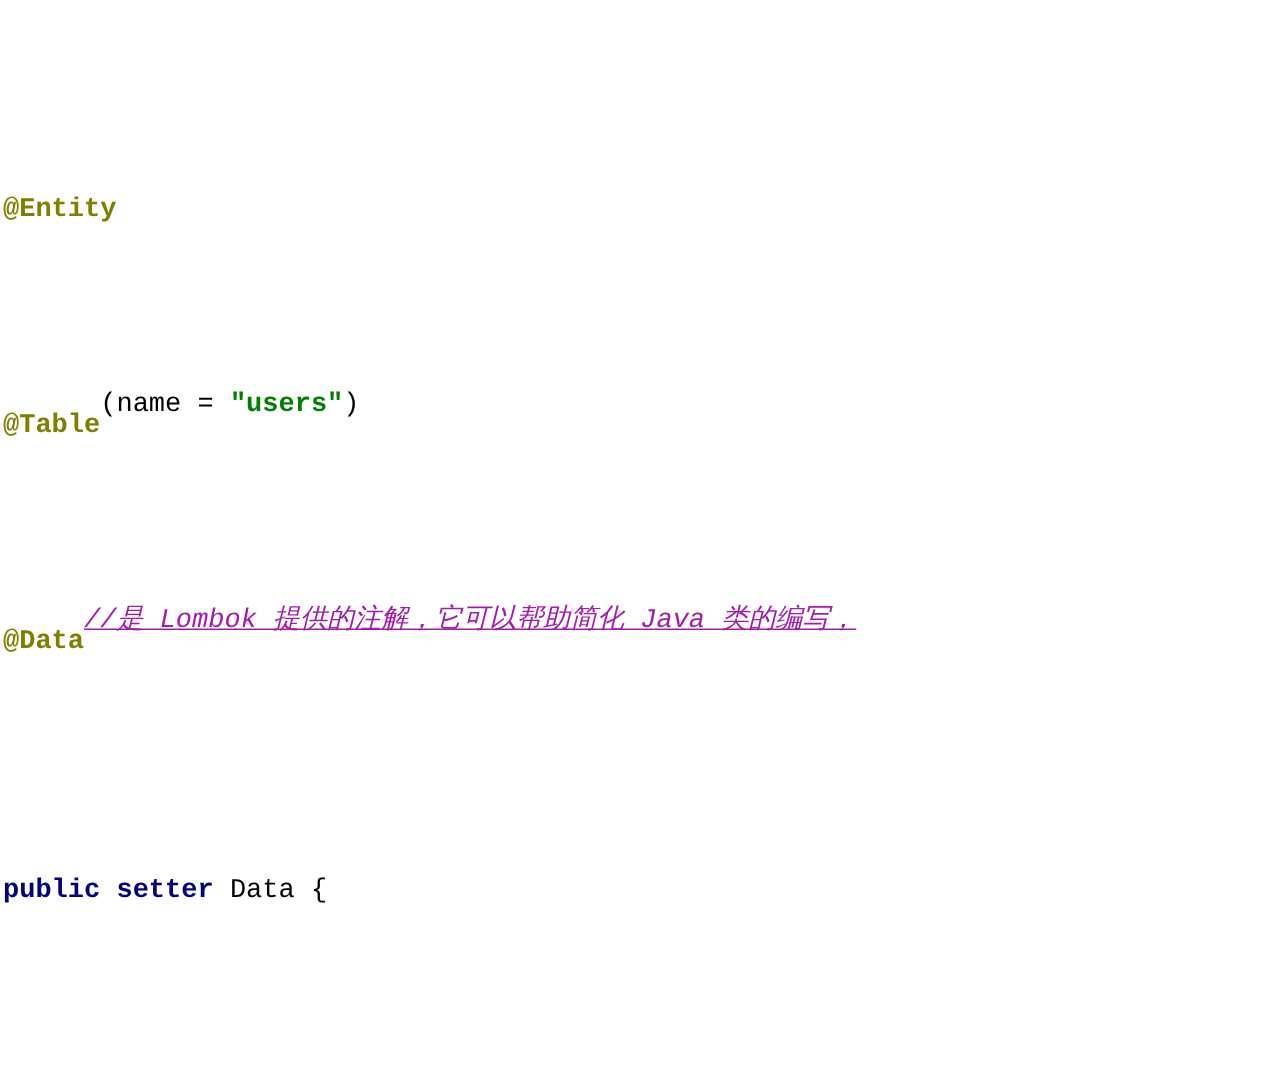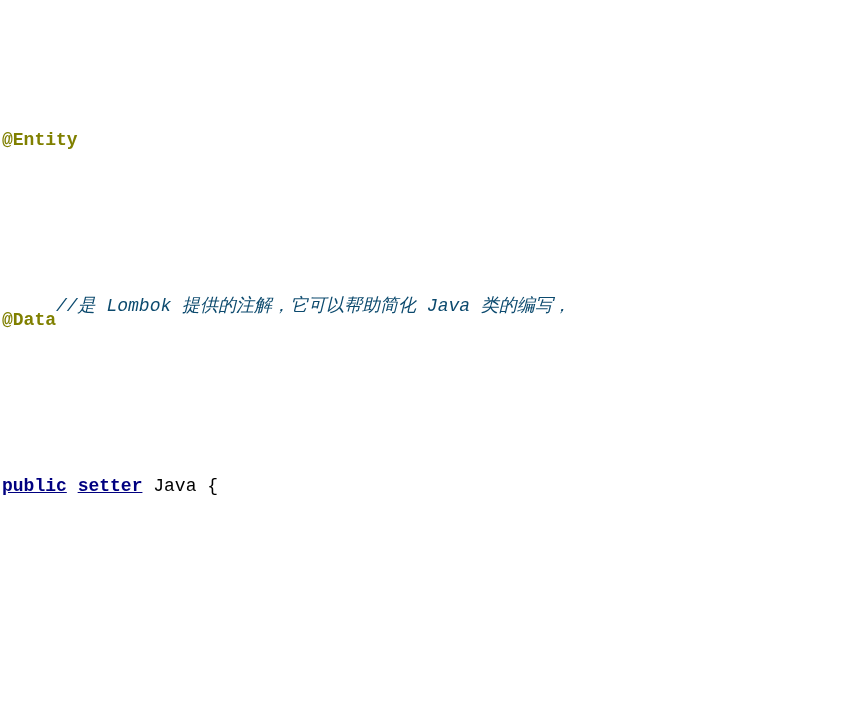--- a/index.html
+++ b/index.html
@@ -17,44 +17,47 @@
       padding: 0;
       white-space: pre;
     }
     .line {
       height: 36px;
       display: flex;
       align-items: center;
       padding-left: 2px;
     }
     .annotation { color: #808000; font-weight: bold; margin-top: 27px; }
-    .keyword { color: #000080; font-weight: bold; text-decoration: underline; }
+    .keyword { color: #000080; font-weight: bold; }
     .type { color: #000000; }
     .string { color: #008000; font-weight: bold; }
-    .comment { color: #0c4a6e; font-style: italic; }
+    .comment { color: #a21caf; font-style: italic; text-decoration: underline; }
     .punct { color: #000000; }
     .paren { color: #000000; }
   </style>
 </head>
 <body>
 
 <div class="editor">
 
   <div class="line">
     <span class="annotation">@Entity</span>
   </div>
 
+  <div class="line">
+    <span class="annotation">@Table</span><span class="paren">(</span><span class="type">name = </span><span class="string">"users"</span><span class="paren">)</span>
+  </div>
 
   <div class="line">
     <span class="annotation">@Data</span><span class="comment">//是 Lombok 提供的注解，它可以帮助简化 Java 类的编写，</span>
   </div>
 
 
   <div class="line">
-    <span class="keyword">public</span><span> </span><span class="keyword">setter</span><span> </span><span class="type">Java</span><span> </span><span class="punct">{</span>
+    <span class="keyword">public</span><span> </span><span class="keyword">setter</span><span> </span><span class="type">Data</span><span> </span><span class="punct">{</span>
   </div>
 
   
 
   
 
   
 
   
 

